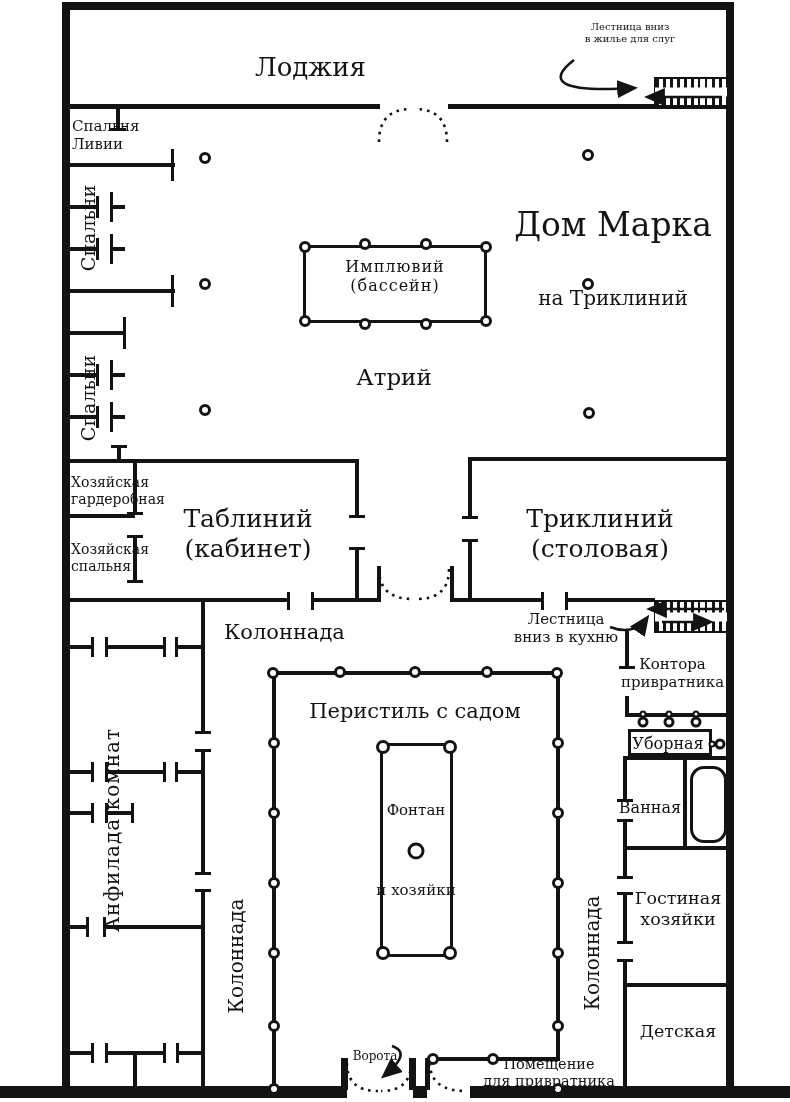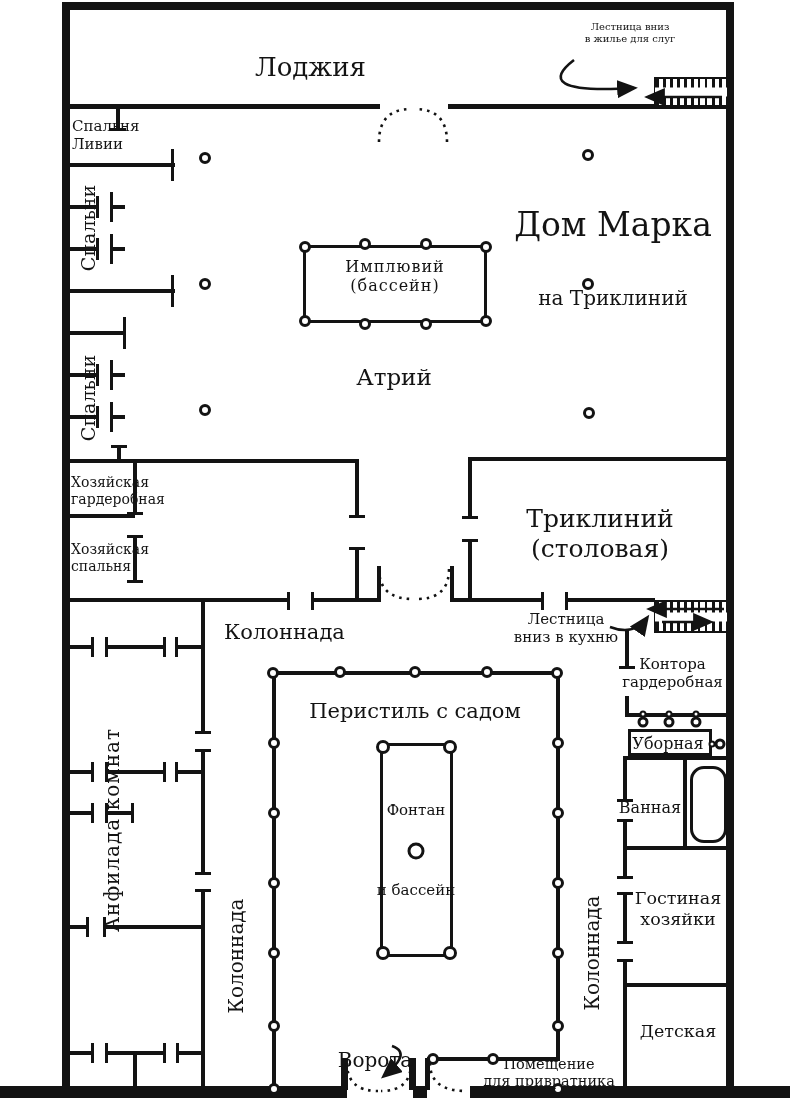--- a/index.html
+++ b/index.html
@@ -260,35 +260,37 @@
     <span style="display:block;font-size:20px">на Триклиний</span>
   </div>
 
   <div class="lbl" style="left:325px;top:258px;width:140px;font-size:16px;letter-spacing:1px">Имплювий
 (бассейн)</div>
   <div class="lbl" style="left:344px;top:364px;width:100px;font-size:23px">Атрий</div>
   <div class="lbl left" style="left:71px;top:474px;width:100px;font-size:14px">Хозяйская
 гардеробная</div>
   <div class="lbl left" style="left:71px;top:541px;width:100px;font-size:14px">Хозяйская
 спальня</div>
+  <div class="lbl" style="left:158px;top:504px;width:180px;font-size:25px">Таблиний
+(кабинет)</div>
   <div class="lbl" style="left:490px;top:611px;width:152px;font-size:15px">Лестница
 вниз в кухню</div>
   <div class="lbl" style="left:510px;top:504px;width:180px;font-size:25px">Триклиний
 (столовая)</div>
   <div class="lbl" style="left:224px;top:620px;width:120px;font-size:21px">Колоннада</div>
   <div class="lbl" style="left:605px;top:656px;width:135px;font-size:15px">Контора
-гардеробная</div>
+привратника</div>
   <div class="lbl" style="left:305px;top:699px;width:220px;font-size:21px">Перистиль с садом</div>
   <div class="lbl" style="left:627px;top:735px;width:82px;font-size:16px">Уборная</div>
   <div class="lbl" style="left:611px;top:799px;width:78px;font-size:16px">Ванная</div>
   <div class="vlbl" style="left:112px;top:830px;font-size:20px;letter-spacing:1px">Анфилада комнат</div>
   <div class="lbl" style="left:375px;top:802px;width:82px;font-size:15px">Фонтан</div>
-  <div class="lbl" style="left:373px;top:882px;width:86px;font-size:15px">и бассейн</div>
+  <div class="lbl" style="left:373px;top:882px;width:86px;font-size:15px">и хозяйки</div>
   <div class="lbl" style="left:616px;top:888px;width:124px;font-size:17.5px">Гостиная
 хозяйки</div>
   <div class="vlbl" style="left:236px;top:956px;font-size:20px">Колоннада</div>
   <div class="vlbl" style="left:592px;top:953px;font-size:20px">Колоннада</div>
   <div class="lbl" style="left:616px;top:1021px;width:124px;font-size:17.5px">Детская</div>
-  <div class="lbl" style="left:325px;top:1049px;width:100px;font-size:20px">Ворота</div>
+  <div class="lbl" style="left:325px;top:1049px;width:100px;font-size:12px">Ворота</div>
   <div class="lbl" style="left:475px;top:1056px;width:148px;font-size:14.5px">Помещение
 для привратника</div>
 
 </div>
 
 </body></html>

